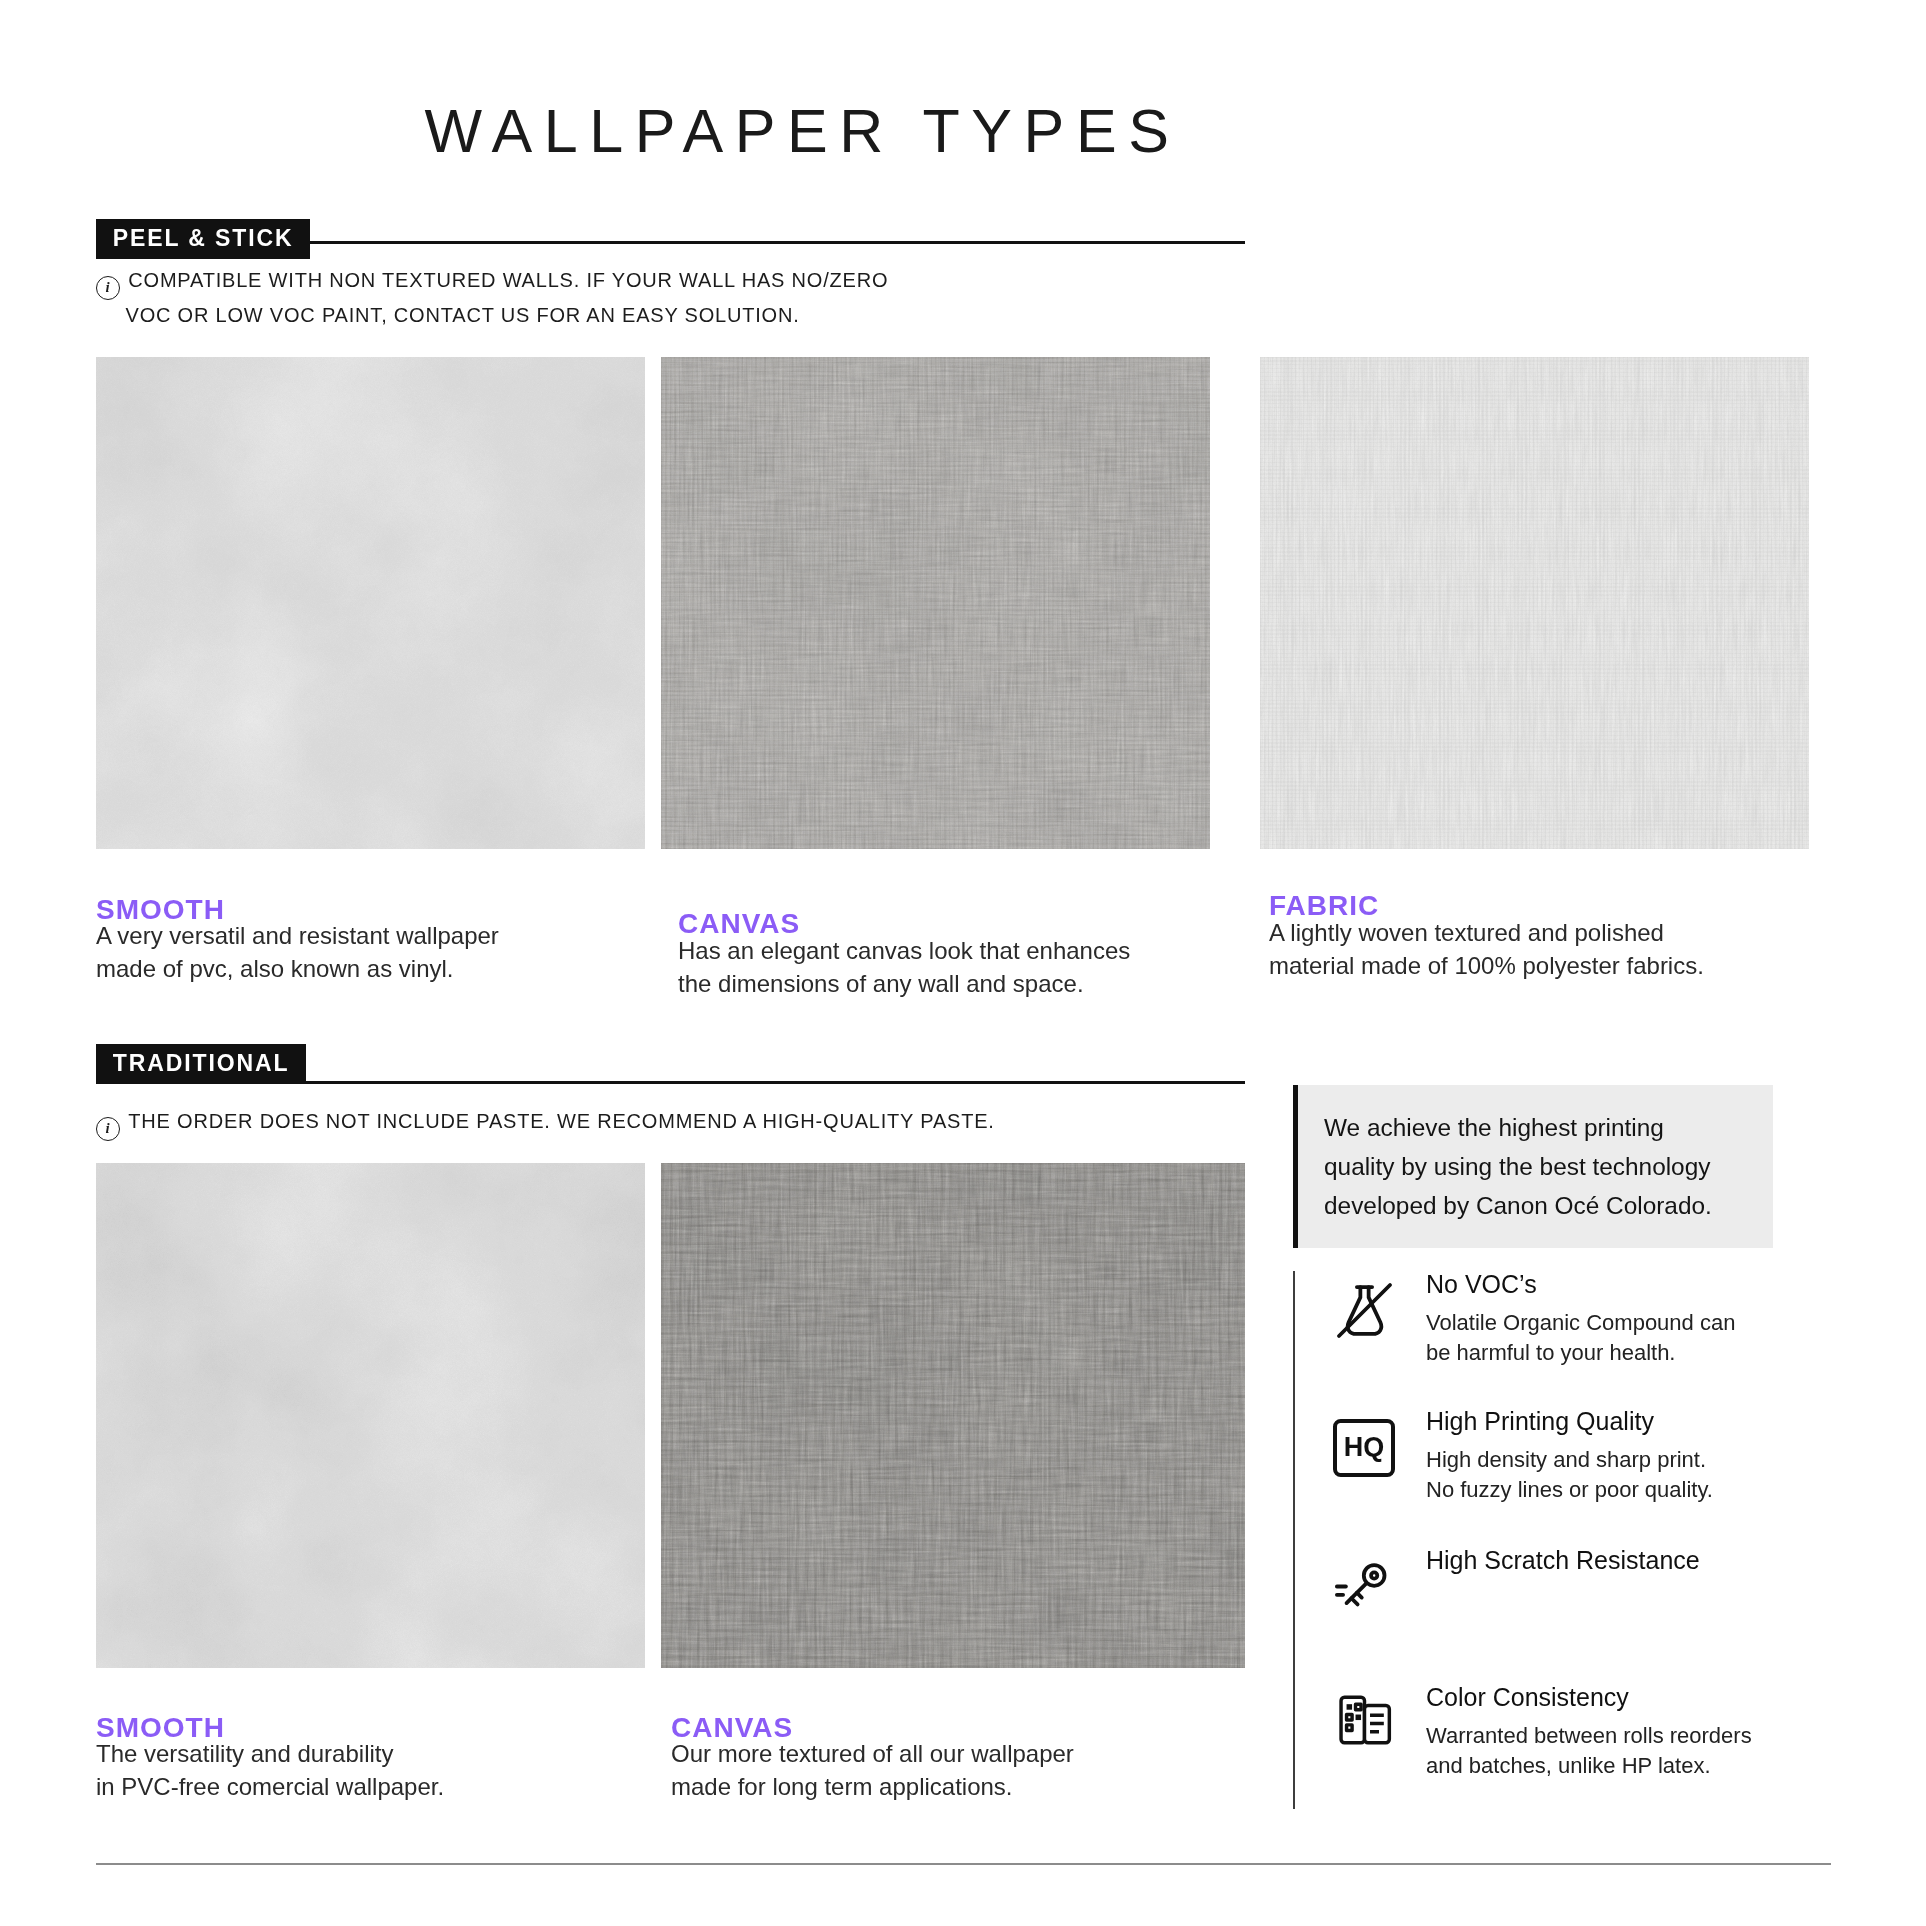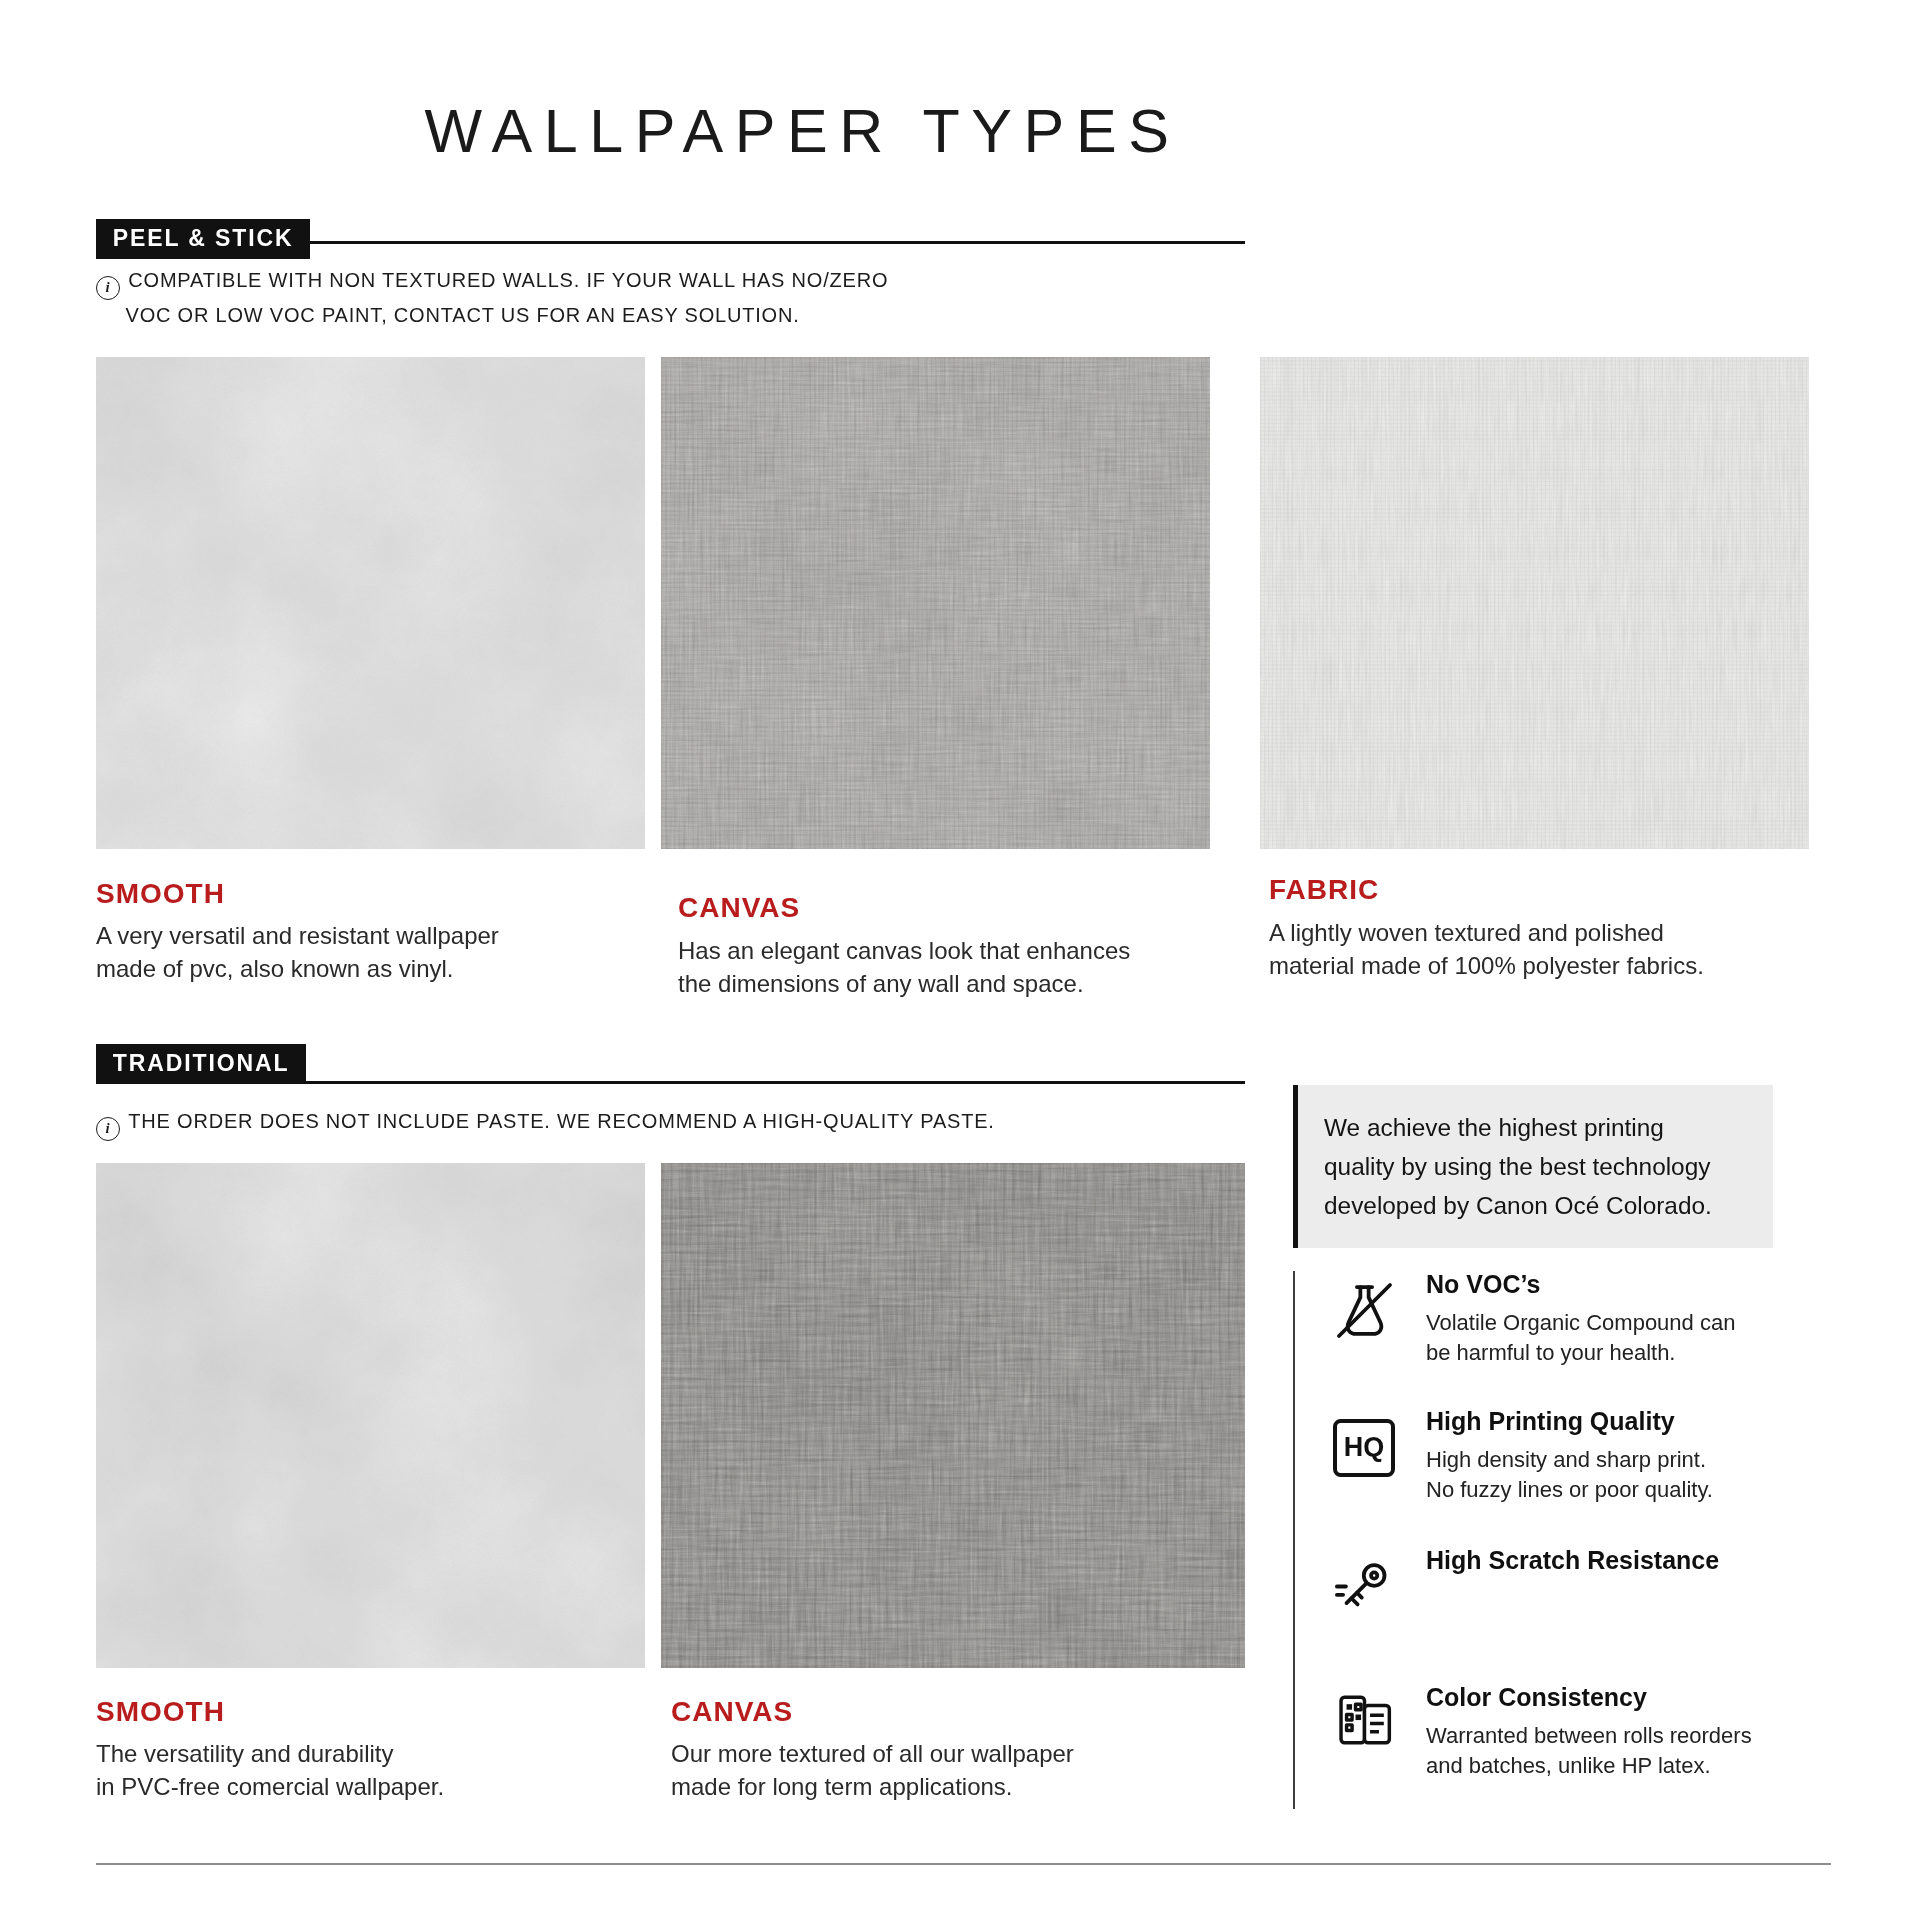--- a/index.html
+++ b/index.html
@@ -34,38 +34,38 @@
   .tex-fabric{background:
       repeating-linear-gradient(90deg,rgba(100,100,100,.05) 0 1.3px,rgba(255,255,255,0) 1.3px 3.9px),
       repeating-linear-gradient(0deg,rgba(100,100,100,.04) 0 1.3px,rgba(255,255,255,0) 1.3px 3.9px),
       #f6f6f5;}
   .tex-canvas-coarse{background:
       repeating-linear-gradient(90deg,rgba(110,105,95,.08) 0 2.6px,rgba(255,255,255,0) 2.6px 9px),
       repeating-linear-gradient(0deg,rgba(110,105,95,.08) 0 2.6px,rgba(255,255,255,0) 2.6px 9px),
       #f4f2ee;}
 
   
-  .sw-name{position:absolute;font-size:28px;font-weight:700;letter-spacing:1px;color:#b91c1c;}
+  .sw-name{position:absolute;font-size:28px;font-weight:700;letter-spacing:1px;color:#8b5cf6;margin-top:16px;}
   .sw-desc{position:absolute;font-size:24px;line-height:33px;color:#2a2a2a;}
 
   
   .quality-box{position:absolute;left:1293px;top:1085px;width:480px;box-sizing:border-box;
                background:#ececec;border-left:5.1px solid #111;padding:23px 26px;
                font-size:24.4px;line-height:39px;color:#141414;}
 
   
   .v-divider{position:absolute;left:1293px;top:1271px;width:1.9px;height:538px;background:#3d3d3d;}
   .feature{position:absolute;left:1326px;width:514px;}
   .f-icon{position:absolute;left:0;top:2.6px;width:76px;height:76px;display:flex;
           align-items:center;justify-content:center;}
   .f-icon svg{width:69px;height:69px;}
   .hq-box{width:54px;height:50px;border:4.5px solid #111;border-radius:7.7px;display:flex;
           align-items:center;justify-content:center;font-size:27px;font-weight:700;color:#111;}
   .f-body{margin-left:100px;}
-  .f-title{font-size:25px;font-weight:700;color:#101010;margin-bottom:9px;}
+  .f-title{font-size:25px;font-weight:400;color:#101010;margin-bottom:9px;}
   .f-desc{font-size:22px;line-height:30px;color:#222;}
 
   .bottom-rule{position:absolute;left:96px;top:1863px;width:1735px;height:1.9px;background:#8c8c8c;}
 </style>
 </head>
 <body>
 
 <div class="page">
 
   <svg width="0" height="0" style="position:absolute">

